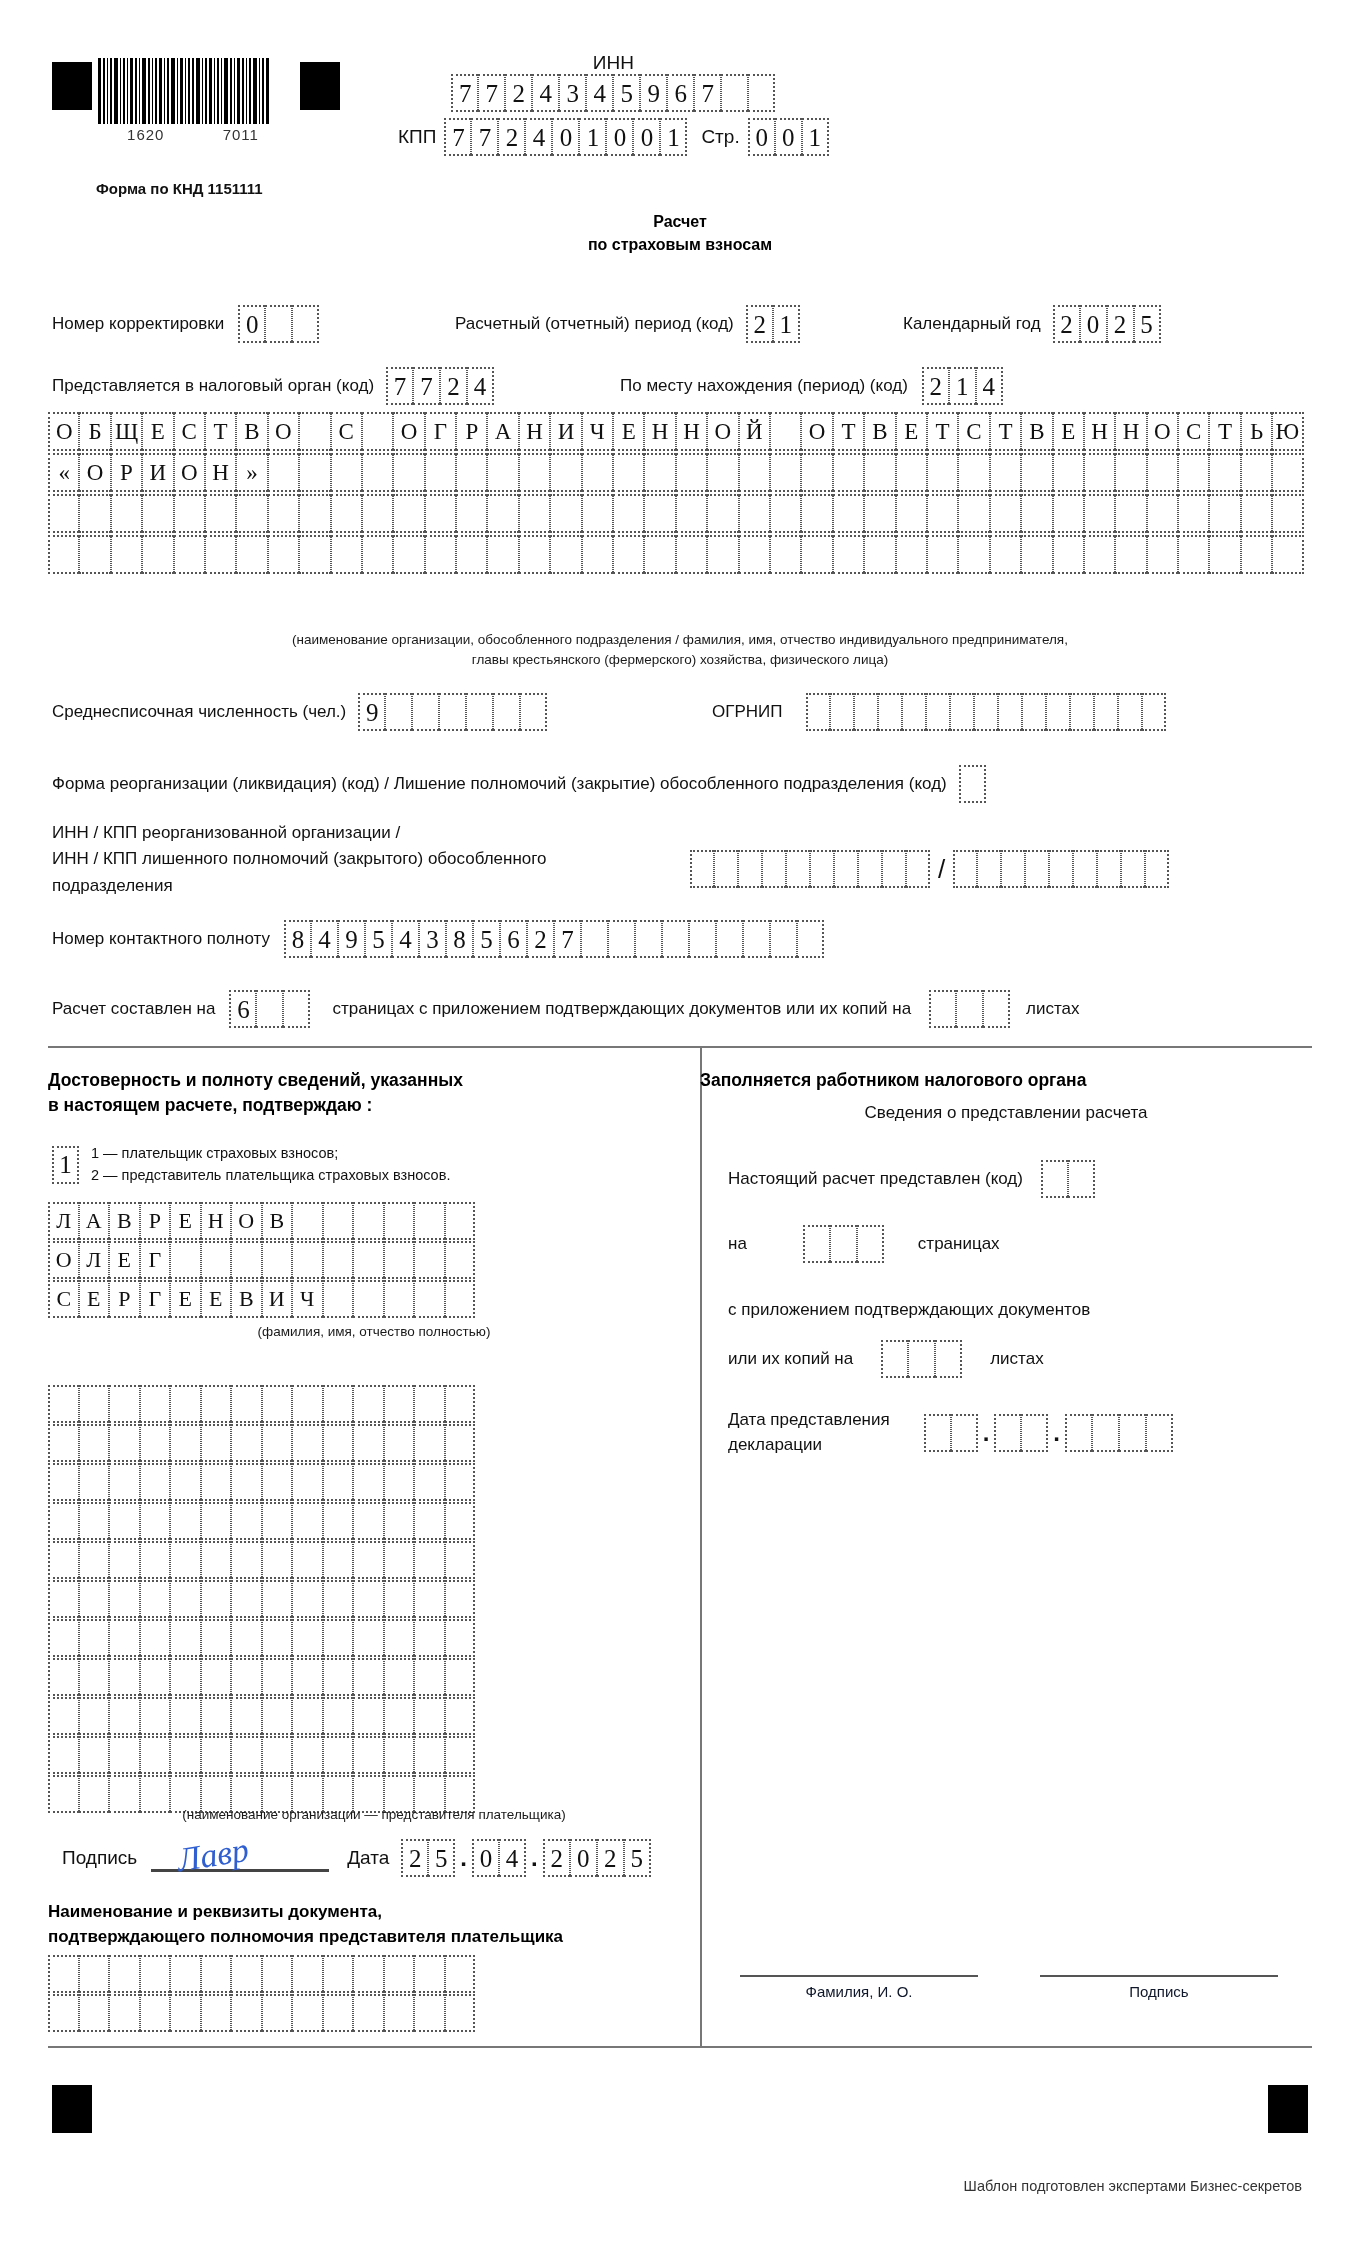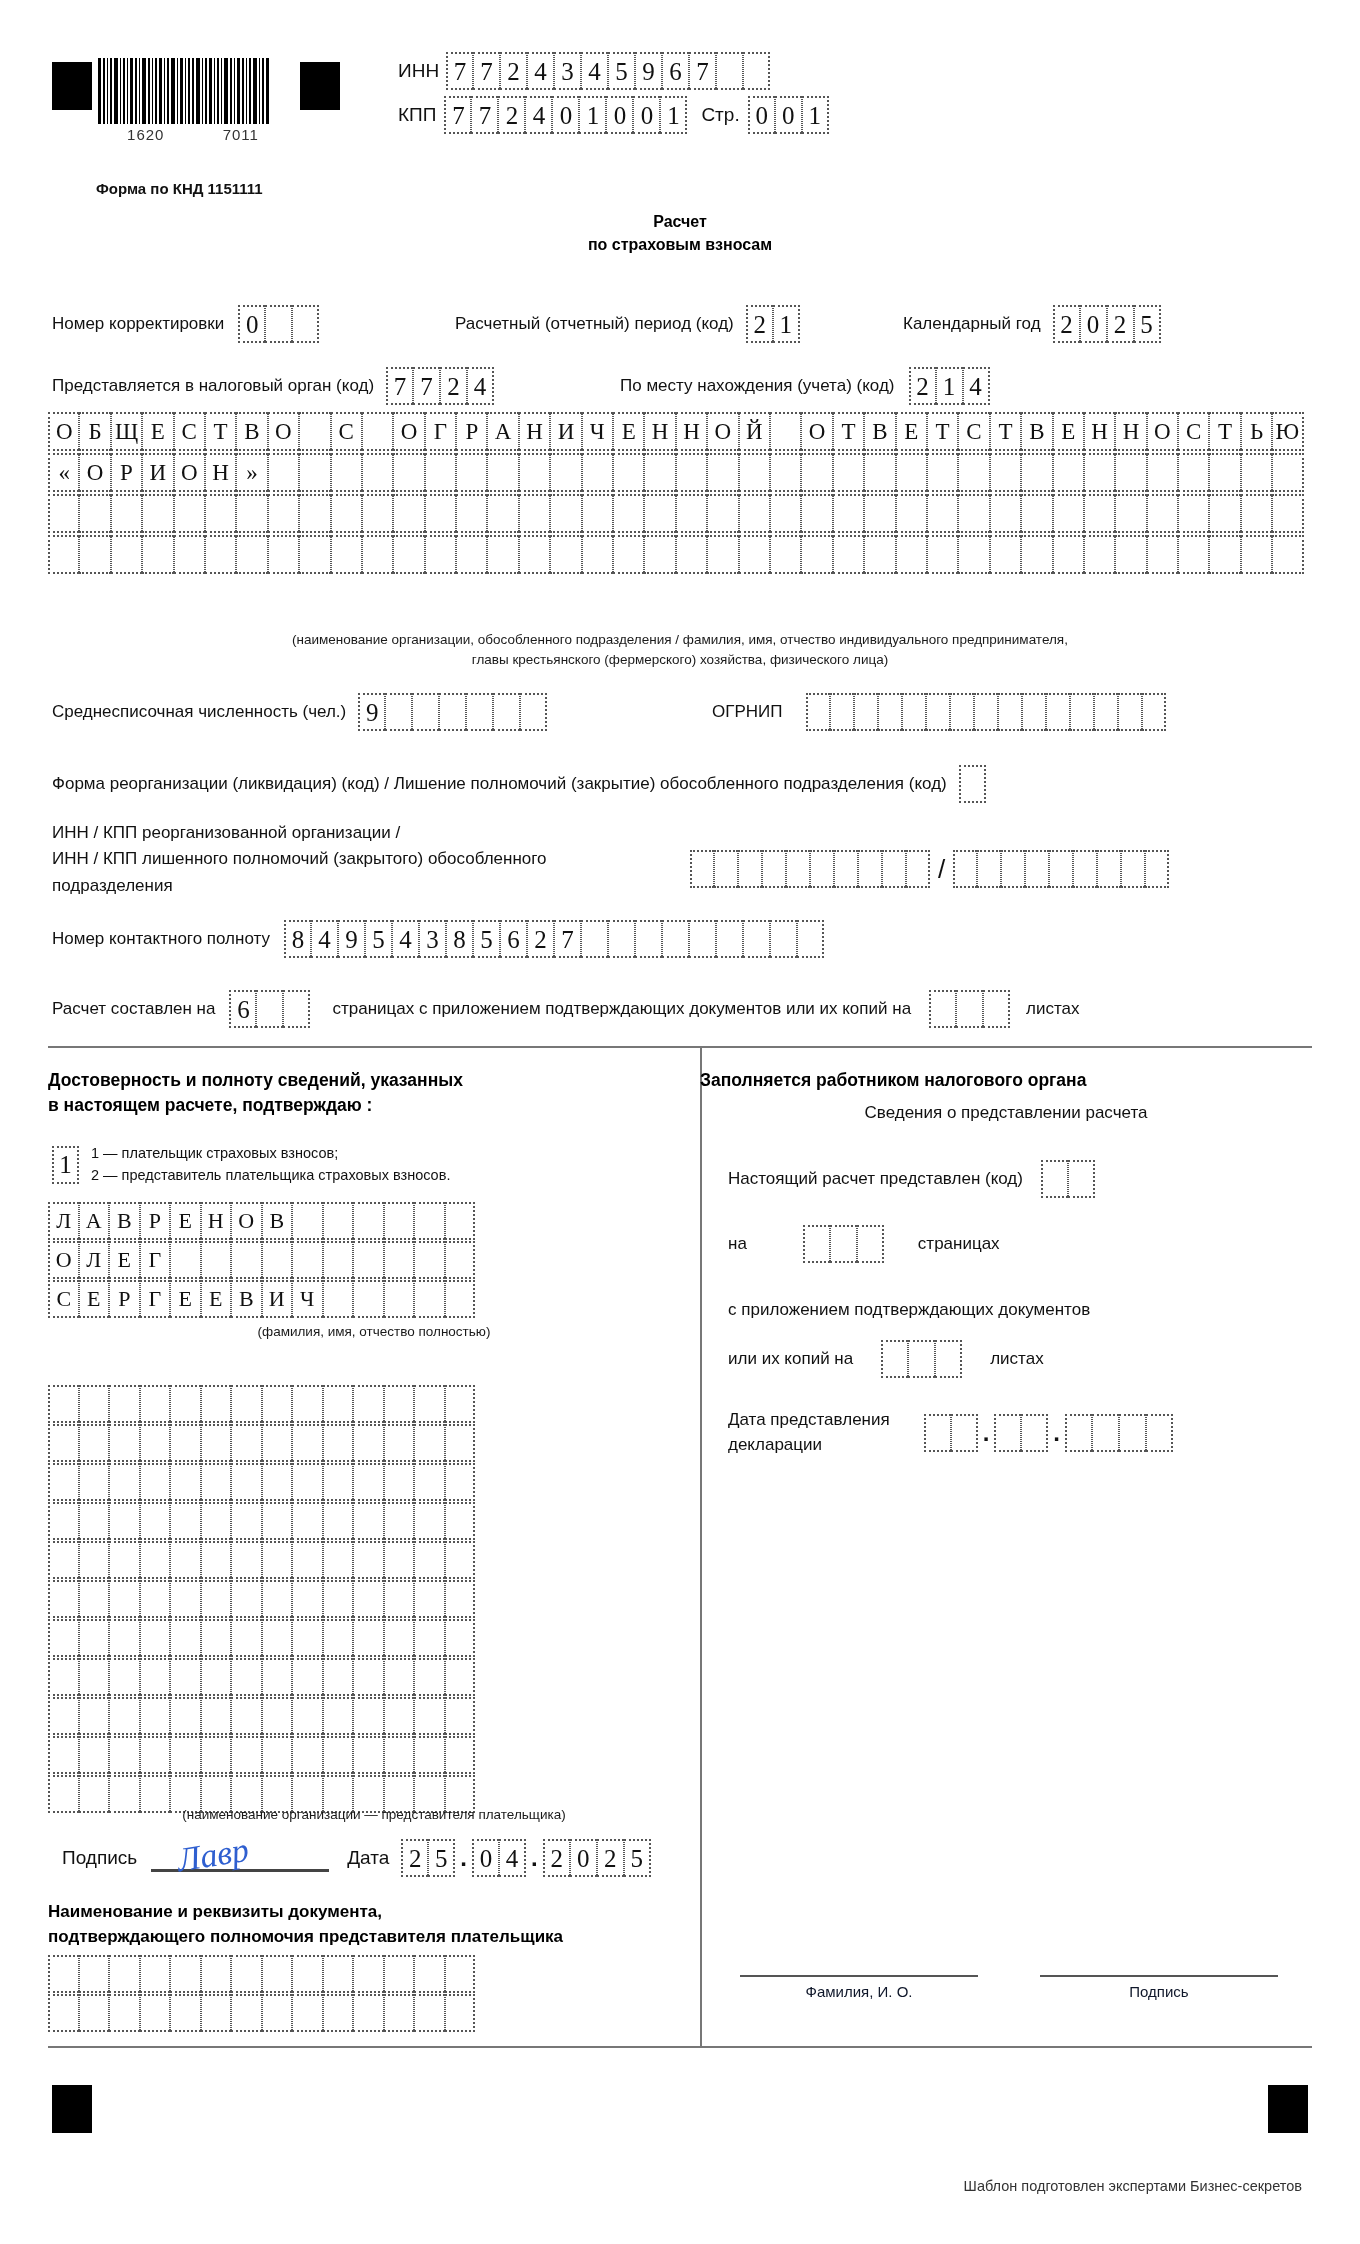--- a/index.html
+++ b/index.html
@@ -43,21 +43,21 @@
   }
   .cell:first-child { border-left-width:2px; }
   .cell:last-child  { border-right-width:2px; }
   .cell.narrow { width:24px; }
 
   .lbl { font-size:17px; color:#111; white-space:nowrap; }
   .lbl-sm { font-size:13px; color:#111; }
 
   
   .hdr-right { position:absolute; left:398px; top:52px; }
-  .row-inn { display:flex; align-items:center; gap:7px; margin-bottom:6px; }
+  .row-inn { display:flex; align-items:center; gap:0; margin-bottom:6px;flex-direction:column; }
   .row-kpp { display:flex; align-items:center; gap:8px; }
   .tag { font-size:19px; color:#111; }
 
   
   .title { position:absolute; left:0; right:0; top:210px; text-align:center;
            font-size:16px; font-weight:bold; line-height:1.45; color:#000; }
 
   
   .frow { position:absolute; display:flex; align-items:center; }
 
@@ -287,21 +287,21 @@
   <div class="frow" style="left:52px; top:367px;">
     <span class="lbl" style="margin-right:12px">Представляется в налоговый орган (код)</span>
     <div class="cells" id="taxorg-cells">
         <div class="cell">7</div>
         <div class="cell">7</div>
         <div class="cell">2</div>
         <div class="cell">4</div>
       </div>
   </div>
   <div class="frow" style="left:620px; top:367px;">
-    <span class="lbl" style="margin-right:14px">По месту нахождения (учета) (код)</span>
+    <span class="lbl" style="margin-right:14px">По месту нахождения (период) (код)</span>
     <div class="cells" id="loc-cells">
         <div class="cell">2</div>
         <div class="cell">1</div>
         <div class="cell">4</div>
       </div>
   </div>
 
   <div class="namegrid" id="namegrid">
       <div class="namerow">
         <div class="ncell">О</div>

